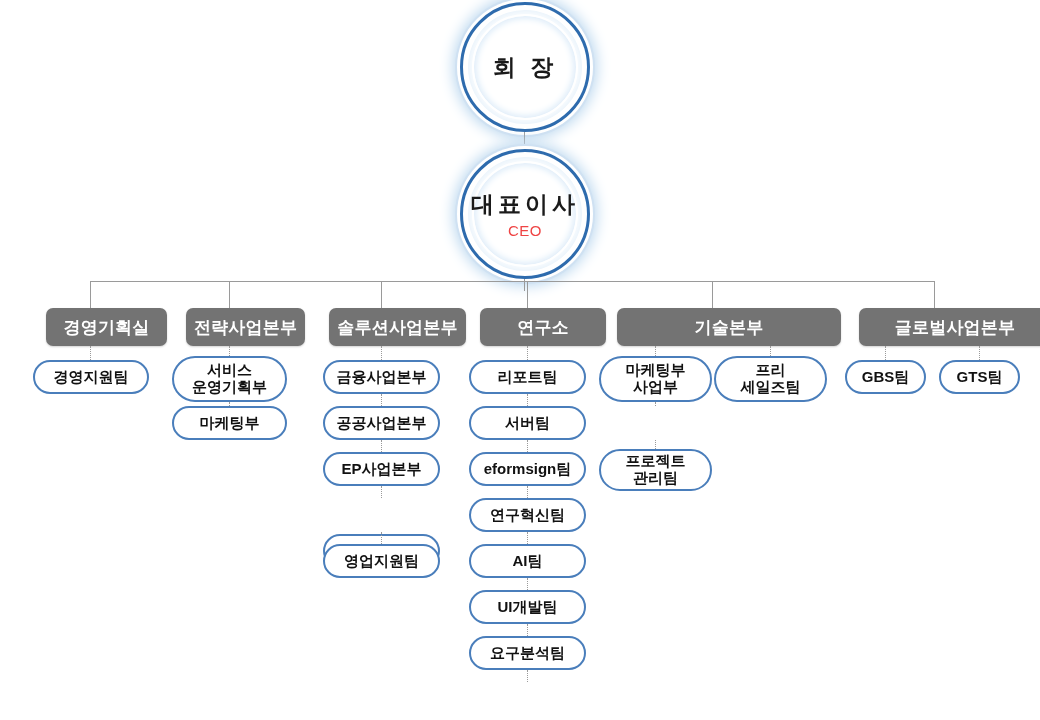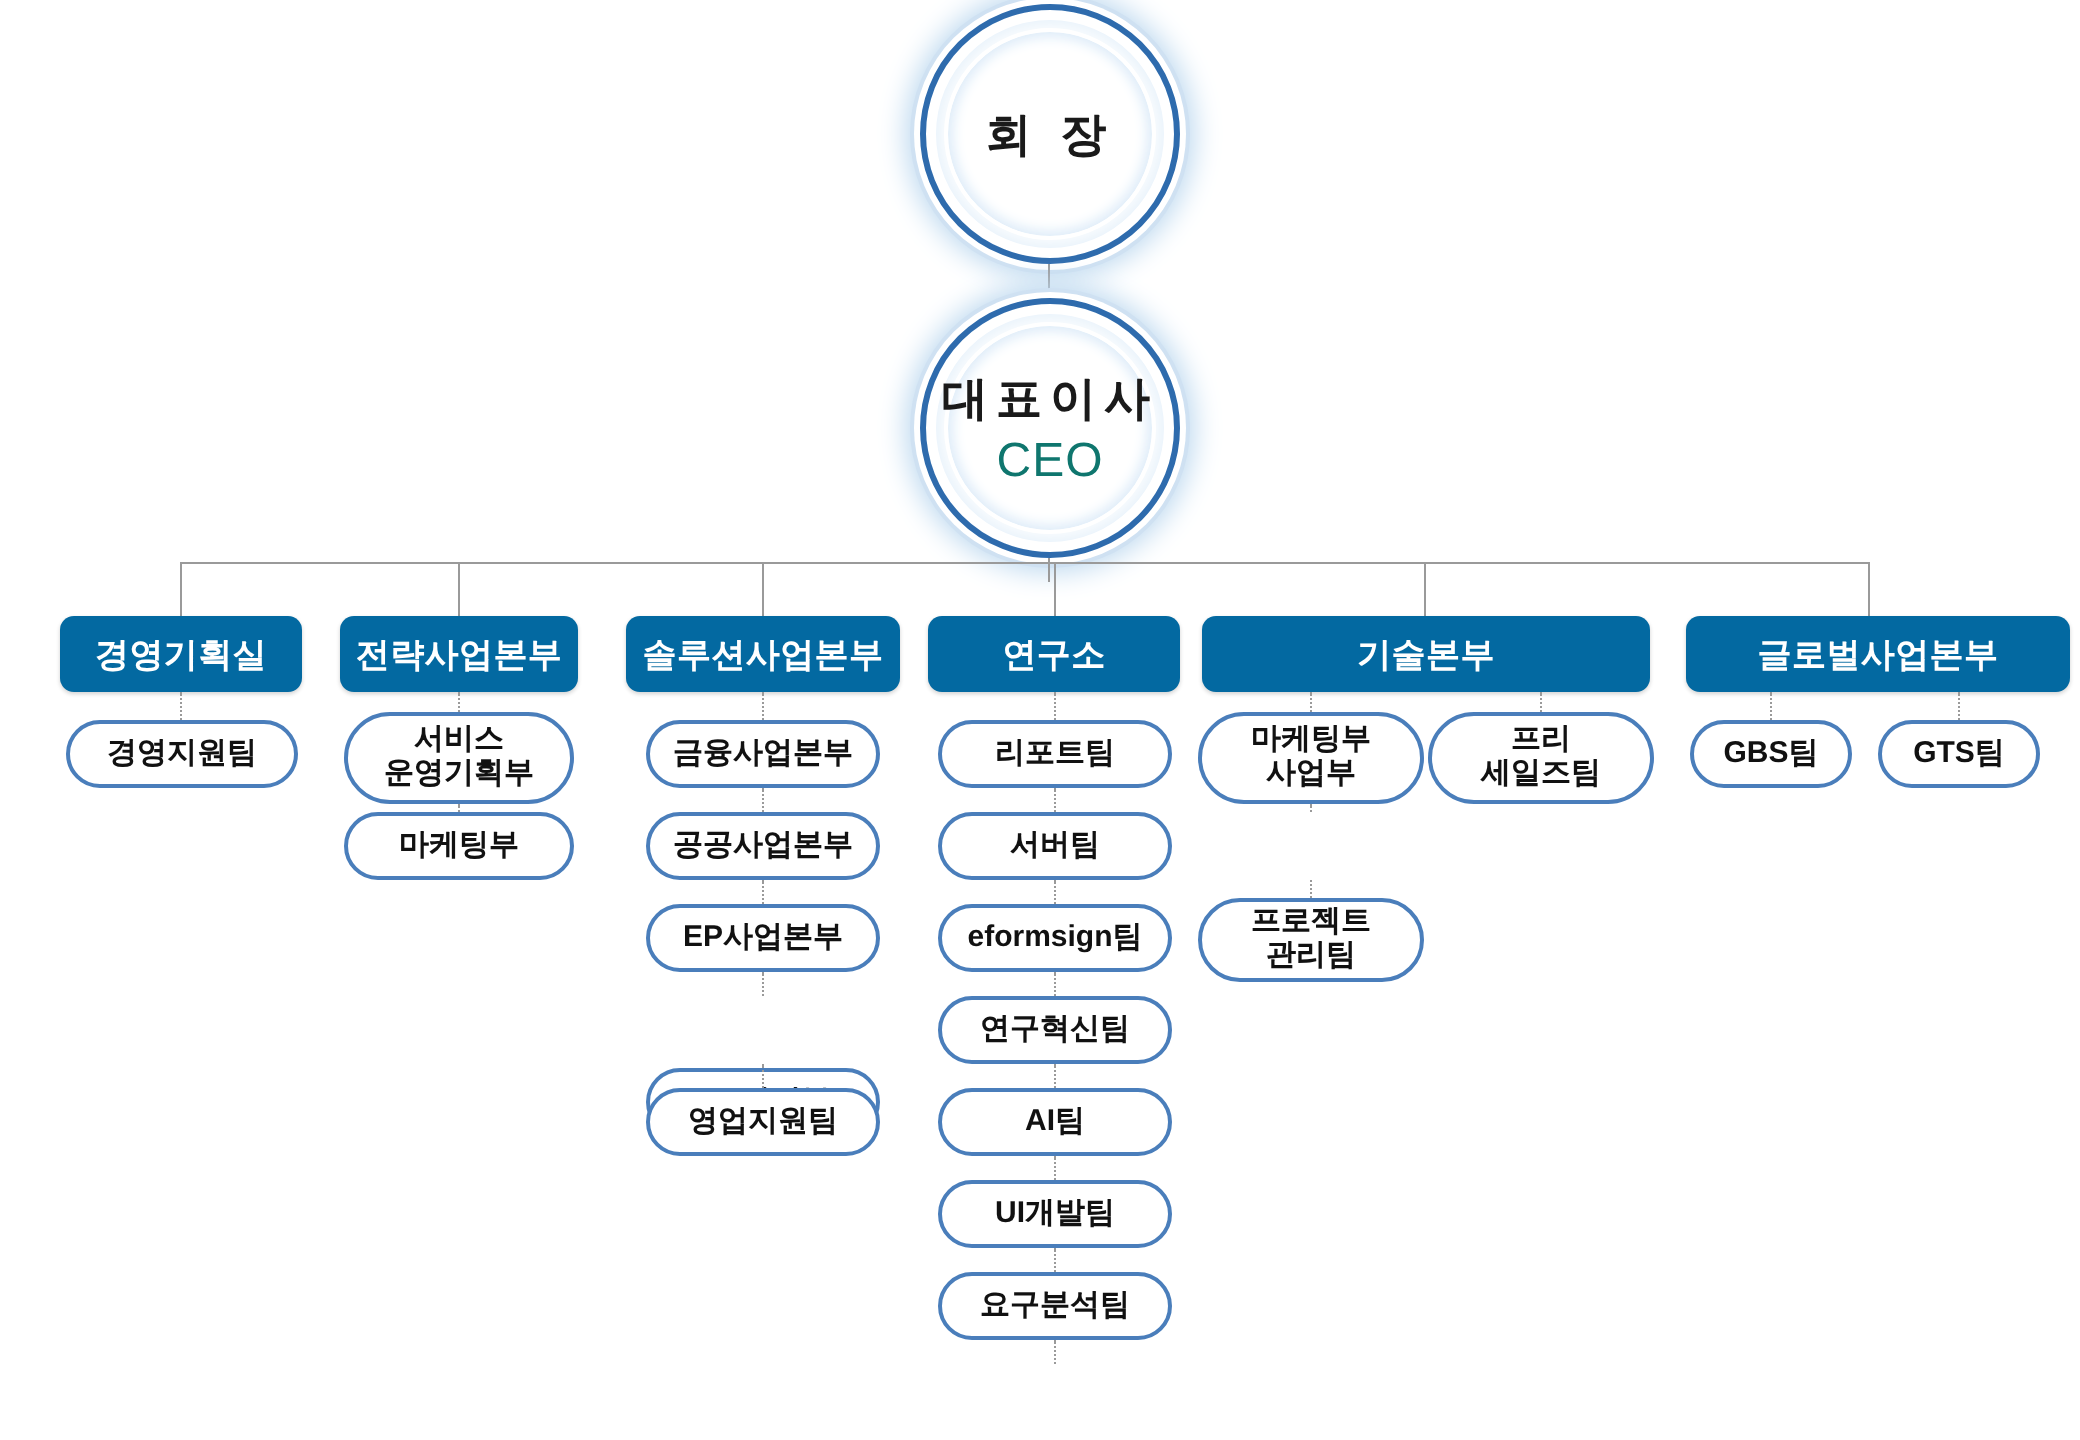--- a/index.html
+++ b/index.html
@@ -56,22 +56,22 @@
     position: relative;
     z-index: 2;
     font-size: 23px;
     font-weight: bold;
     color: #1a1a1a;
     letter-spacing: 4px;
   }
   .circle-label-sub {
     position: relative;
     z-index: 2;
-    font-size: 24px;
-    color: #0f766e;
+    font-size: 15px;
+    color: #ef4444;
     letter-spacing: 0.5px;
     margin-top: 2px;
   }
 
   
   .vline {
     position: absolute;
     width: 1px;
     background: #9a9a9a;
   }
@@ -83,27 +83,28 @@
   .hline {
     position: absolute;
     height: 1px;
     background: #9a9a9a;
   }
 
   
   .dept-header {
     position: absolute;
     height: 38px;
-    background: #0369a1;
+    background: #737373;
     border-radius: 7px;
     display: flex;
     align-items: center;
     justify-content: center;
     box-sizing: border-box;
     box-shadow: 0 1px 2px rgba(0,0,0,0.18);
+    margin-left: 16px;
   }
   .dept-header span {
     color: #ffffff;
     font-size: 17px;
     font-weight: bold;
     letter-spacing: 0.2px;
     white-space: nowrap;
   }
 
   

